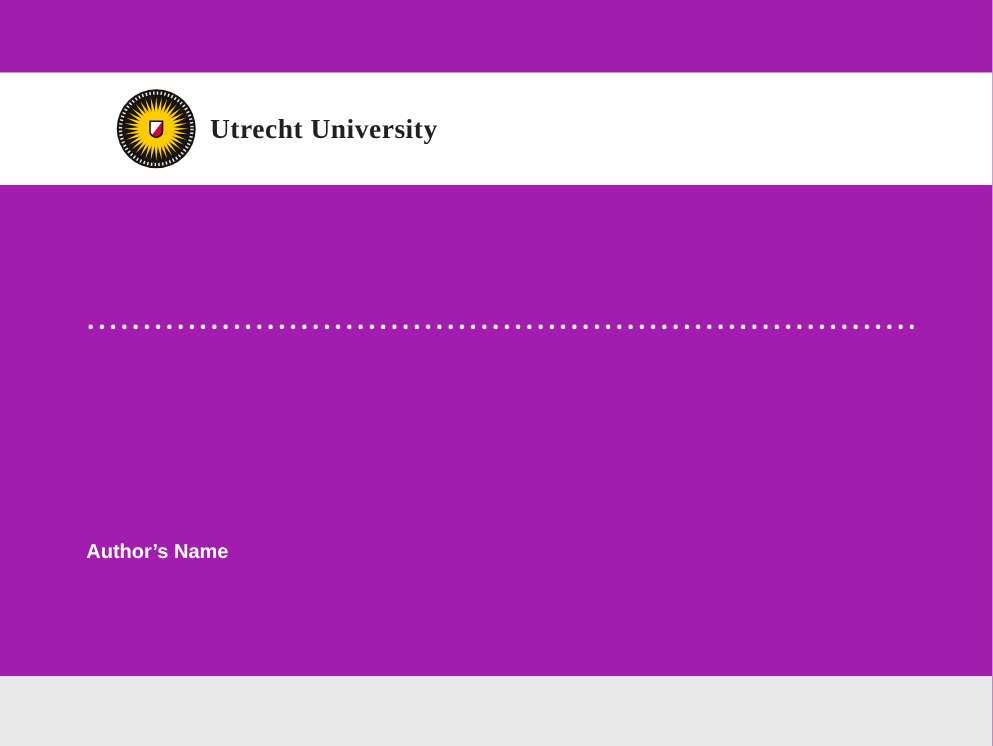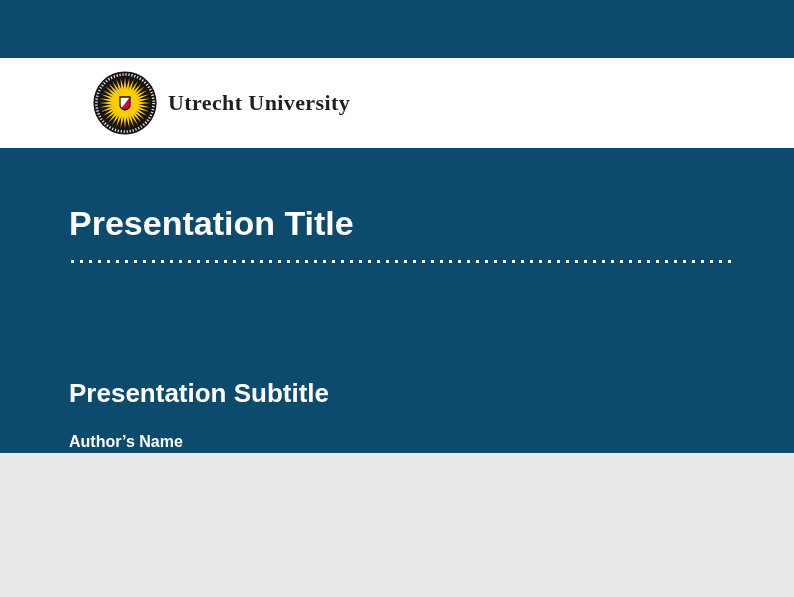--- a/index.html
+++ b/index.html
@@ -1,20 +1,20 @@
 <!DOCTYPE html>
 <html><head>
 <meta charset="utf-8">
 <style>
   html, body { margin: 0; padding: 0; background: #e9e9e9; }
   .slide {
     position: relative;
     width: 794px;
-    height: 453px;
-    background: #0c4a6e;
+    height: 541px;
+    background: #a21caf;
     overflow: hidden;
     font-family: "Liberation Sans", sans-serif;
   }
   .header-band {
     position: absolute;
     left: 0;
     top: 58px;
     width: 794px;
     height: 90px;
     background: #FFFFFF;
@@ -112,21 +112,19 @@
       <use href="#ray4" transform="rotate(80 32 32)"></use>
       <circle cx="32" cy="32" r="10" fill="#FFCD00"></circle>
       <use href="#shield" transform="translate(32 32)" fill="#FFFFFF"></use>
       <polygon points="27,39 37,26 37,39" clip-path="url(#shieldClip)" fill="#CE0538"></polygon>
       <use href="#shield" transform="translate(32 32)" fill="none" stroke="#161310" stroke-width="1.3"></use>
     </svg>
 
     <span class="org-name">Utrecht University</span>
   </div>
 
-  <h1 class="title" style="margin:0;">Presentation Title</h1>
 
   <div class="dotted-divider"></div>
 
-  <h2 class="subtitle" style="margin:0;">Presentation Subtitle</h2>
 
   <div class="author">Author’s Name</div>
 
 </div>
 
 </body></html>

